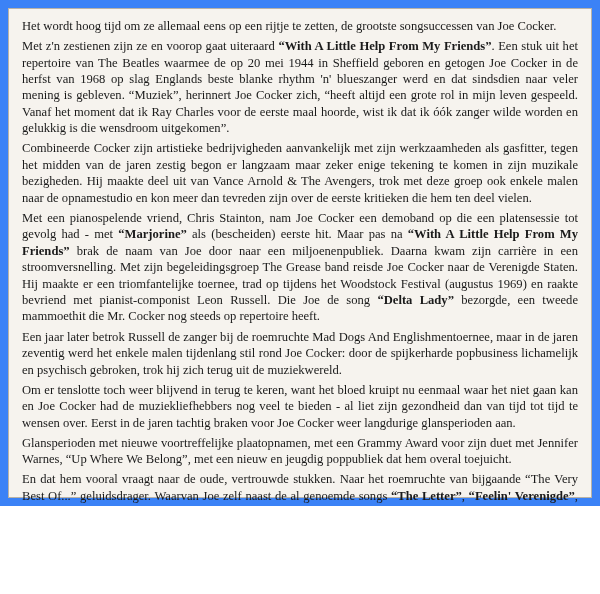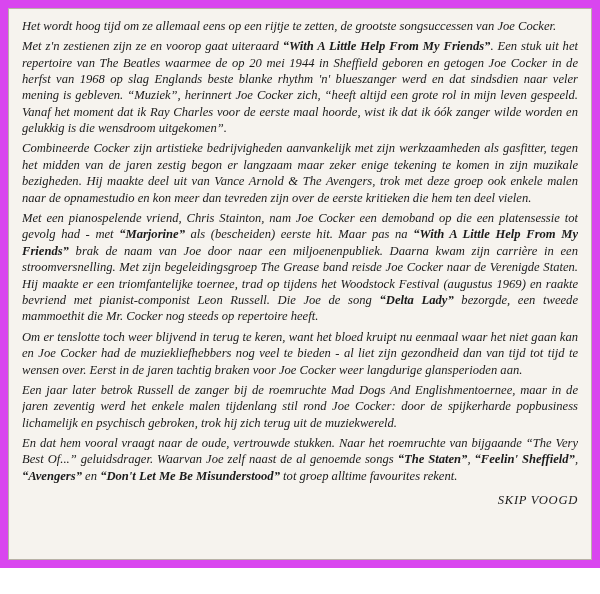--- a/index.html
+++ b/index.html
@@ -8,25 +8,24 @@
     background: #ffffff;
   }
   body {
     width: 600px;
     height: 594px;
     font-family: "Liberation Serif", serif;
   }
   .page {
     position: relative;
     width: 600px;
-    height: 568px;
-    background: #d946ef;
+    height: 506px;
+    background: #3b82f6;
     box-sizing: border-box;
     overflow: hidden;
-    font-style: italic;
   }
   .frame {
     position: absolute;
     left: 8px;
     top: 8px;
     right: 8px;
     bottom: 8px;
     border: 1px solid #b8b2a6;
     background: #f6f3ee;
     box-sizing: border-box;
@@ -64,19 +63,20 @@
 <body>
 
 <div class="page">
   <div class="frame"></div>
   <div class="content">
     <div id="paragraphs">
         <p><span>Het wordt hoog tijd om ze allemaal eens op een rijtje te zetten, de grootste songsuccessen van Joe Cocker.</span></p>
         <p><span>Met z'n zestienen zijn ze en voorop gaat uiteraard </span><b>“With A Little Help From My Friends”</b><span>. Een stuk uit het repertoire van The Beatles waarmee de op 20 mei 1944 in Sheffield geboren en getogen Joe Cocker in de herfst van 1968 op slag Englands beste blanke rhythm 'n' blueszanger werd en dat sindsdien naar veler mening is gebleven. “Muziek”, herinnert Joe Cocker zich, “heeft altijd een grote rol in mijn leven gespeeld. Vanaf het moment dat ik Ray Charles voor de eerste maal hoorde, wist ik dat ik óók zanger wilde worden en gelukkig is die wensdroom uitgekomen”.</span></p>
         <p><span>Combineerde Cocker zijn artistieke bedrijvigheden aanvankelijk met zijn werkzaamheden als gasfitter, tegen het midden van de jaren zestig begon er langzaam maar zeker enige tekening te komen in zijn muzikale bezigheden. Hij maakte deel uit van Vance Arnold &amp; The Avengers, trok met deze groep ook enkele malen naar de opnamestudio en kon meer dan tevreden zijn over de eerste kritieken die hem ten deel vielen.</span></p>
         <p><span>Met een pianospelende vriend, Chris Stainton, nam Joe Cocker een demoband op die een platensessie tot gevolg had - met </span><b>“Marjorine”</b><span> als (bescheiden) eerste hit. Maar pas na </span><b>“With A Little Help From My Friends”</b><span> brak de naam van Joe door naar een miljoenenpubliek. Daarna kwam zijn carrière in een stroomversnelling. Met zijn begeleidingsgroep The Grease band reisde Joe Cocker naar de Verenigde Staten. Hij maakte er een triomfantelijke toernee, trad op tijdens het Woodstock Festival (augustus 1969) en raakte bevriend met pianist-componist Leon Russell. Die Joe de song </span><b>“Delta Lady”</b><span> bezorgde, een tweede mammoethit die Mr. Cocker nog steeds op repertoire heeft.</span></p>
+        <p><span>Een jaar later betrok Russell de zanger bij de roemruchte Mad Dogs And Englishmentoernee, maar in de jaren zeventig werd het enkele malen tijdenlang stil rond Joe Cocker: door de spijkerharde popbusiness lichamelijk en psychisch gebroken, trok hij zich terug uit de muziekwereld.</span></p>
         <p><span>Om er tenslotte toch weer blijvend in terug te keren, want het bloed kruipt nu eenmaal waar het niet gaan kan en Joe Cocker had de muziekliefhebbers nog veel te bieden - al liet zijn gezondheid dan van tijd tot tijd te wensen over. Eerst in de jaren tachtig braken voor Joe Cocker weer langdurige glansperioden aan.</span></p>
-        <p><span>Een jaar later betrok Russell de zanger bij de roemruchte Mad Dogs And Englishmentoernee, maar in de jaren zeventig werd het enkele malen tijdenlang stil rond Joe Cocker: door de spijkerharde popbusiness lichamelijk en psychisch gebroken, trok hij zich terug uit de muziekwereld.</span></p>
-        <p><span>En dat hem vooral vraagt naar de oude, vertrouwde stukken. Naar het roemruchte van bijgaande “The Very Best Of...” geluidsdrager. Waarvan Joe zelf naast de al genoemde songs </span><b>“The Staten”</b><span>, </span><b>“Feelin' Sheffield”</b><span>, </span><b>“Avengers”</b><span> en </span><b>“Don't Let Me Be Misunderstood”</b><span> tot groep alltime favourites rekent.</span></p>
+        <p><span>Glansperioden met nieuwe voortreffelijke plaatopnamen, met een Grammy Award voor zijn duet met Jennifer Warnes, “Up Where We Belong”, met een nieuw en jeugdig poppubliek dat hem overal toejuicht.</span></p>
+        <p><span>En dat hem vooral vraagt naar de oude, vertrouwde stukken. Naar het roemruchte van bijgaande “The Very Best Of...” geluidsdrager. Waarvan Joe zelf naast de al genoemde songs </span><b>“The Letter”</b><span>, </span><b>“Feelin' Verenigde”</b><span>, </span><b>“Avengers”</b><span> en </span><b>“Don't Let Me Be Misunderstood”</b><span> tot groep alltime favourites rekent.</span></p>
       </div>
     <div class="signature">SKIP VOOGD</div>
   </div>
 </div>
 
 </body></html>

